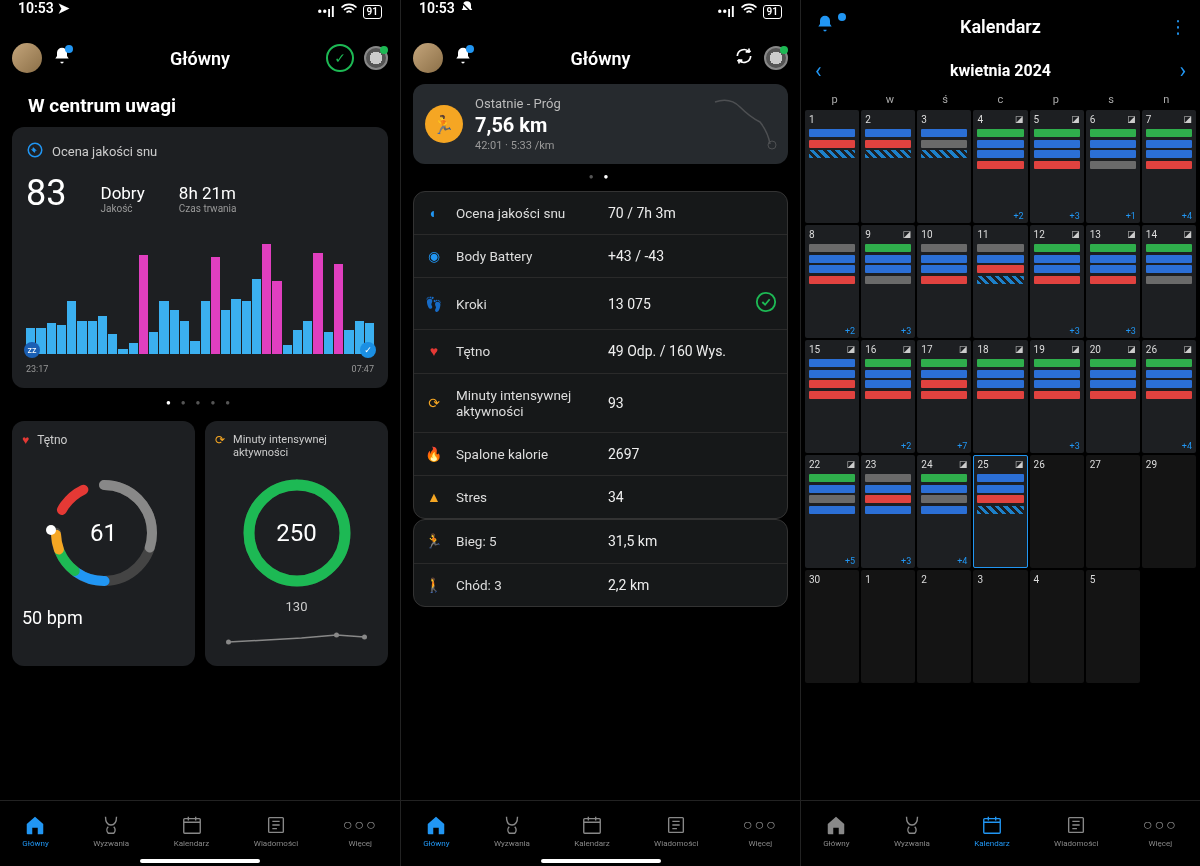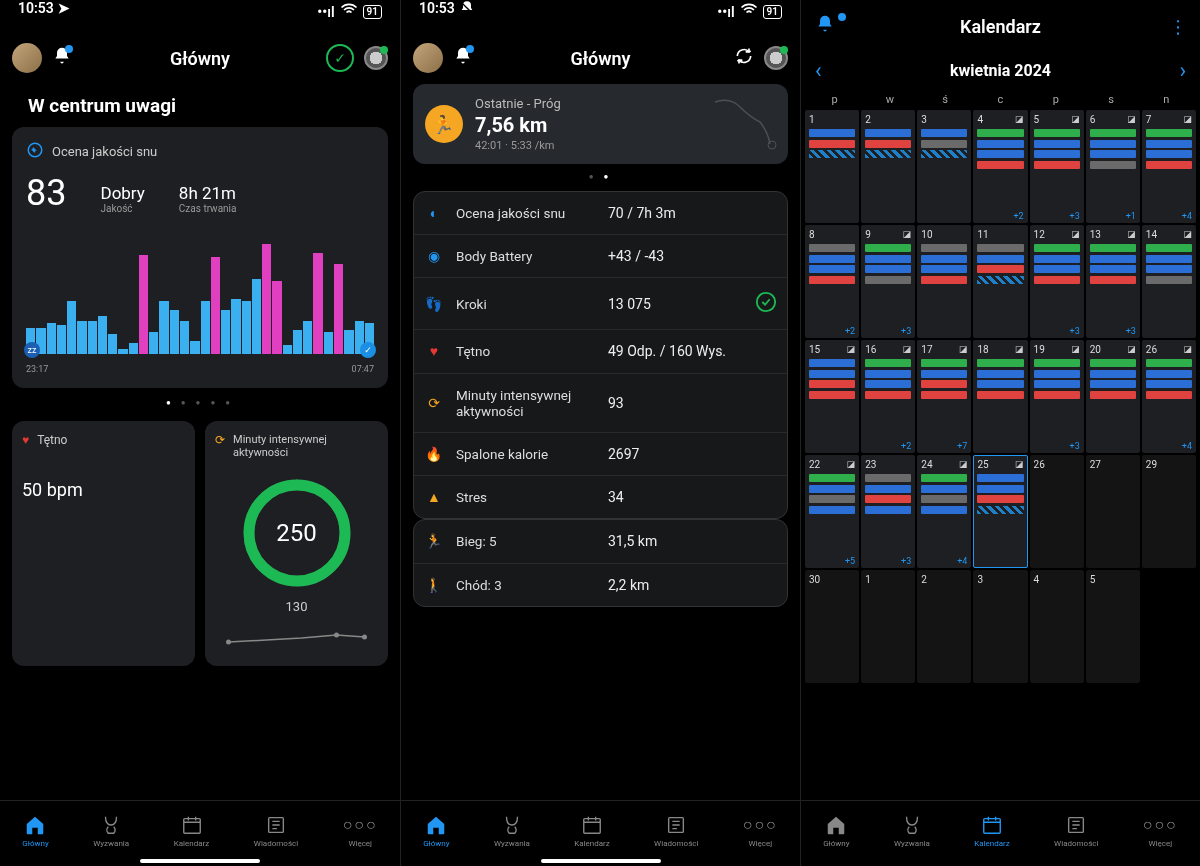--- a/index.html
+++ b/index.html
@@ -223,20 +223,32 @@
 
     <div class="page-dots"><span class="active">●</span> ● ● ● ●</div>
 
 
     <div class="func-row">
       <div class="func-card">
         <div class="hdr">
           <span style="color:#e53935">♥</span>
           <span>Tętno</span>
         </div>
+        <div class="ring-wrap">
+          <svg width="120" height="120" viewBox="0 0 120 120">
+            <circle cx="60" cy="60" r="48" stroke="#444" stroke-width="10" fill="none" stroke-dasharray="226 301" stroke-linecap="round"></circle>
+            <circle cx="60" cy="60" r="48" stroke="#888" stroke-width="10" fill="none" stroke-dasharray="90 301" stroke-linecap="round"></circle>
+            <circle cx="60" cy="60" r="48" stroke="#2196f3" stroke-width="10" fill="none" stroke-dasharray="30 301" stroke-dashoffset="-150" stroke-linecap="round"></circle>
+            <circle cx="60" cy="60" r="48" stroke="#1db954" stroke-width="10" fill="none" stroke-dasharray="25 301" stroke-dashoffset="-182" stroke-linecap="round"></circle>
+            <circle cx="60" cy="60" r="48" stroke="#f5a623" stroke-width="10" fill="none" stroke-dasharray="15 301" stroke-dashoffset="-209" stroke-linecap="round"></circle>
+            <circle cx="60" cy="60" r="48" stroke="#e53935" stroke-width="10" fill="none" stroke-dasharray="30 301" stroke-dashoffset="-70" stroke-linecap="round" transform="rotate(215 60 60)"></circle>
+          </svg>
+          <div class="ring-center">61</div>
+          <div style="position:absolute;top:52px;left:2px;width:10px;height:10px;background:#fff;border-radius:50%"></div>
+        </div>
         <div class="bpm-line">50 bpm</div>
       </div>
 
       <div class="func-card">
         <div class="hdr">
           <span style="color:#f5a623">⟳</span>
           <span style="font-size:11px;line-height:1.2">Minuty intensywnej aktywności</span>
         </div>
         <div class="ring-wrap">
           <svg width="120" height="120" viewBox="0 0 120 120">

